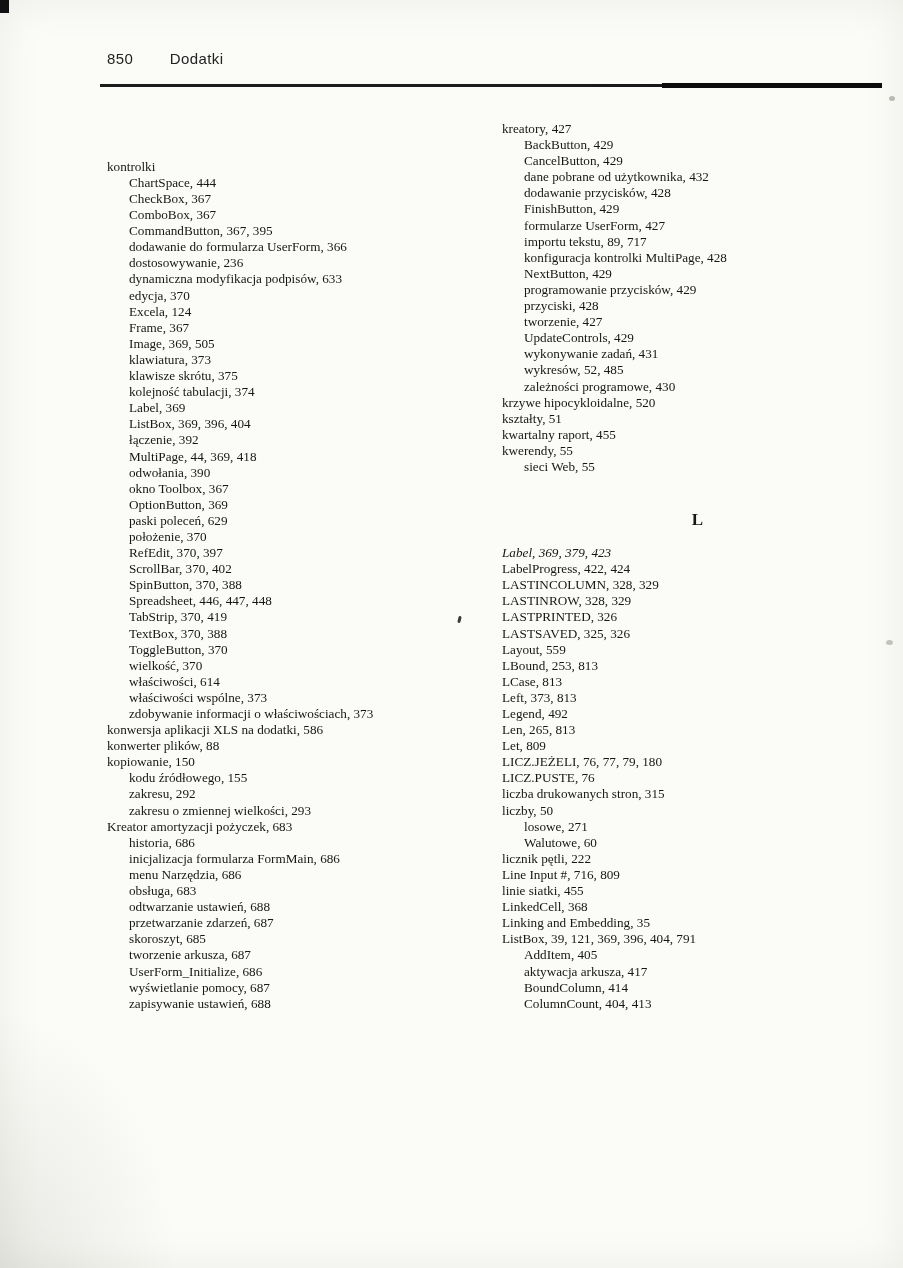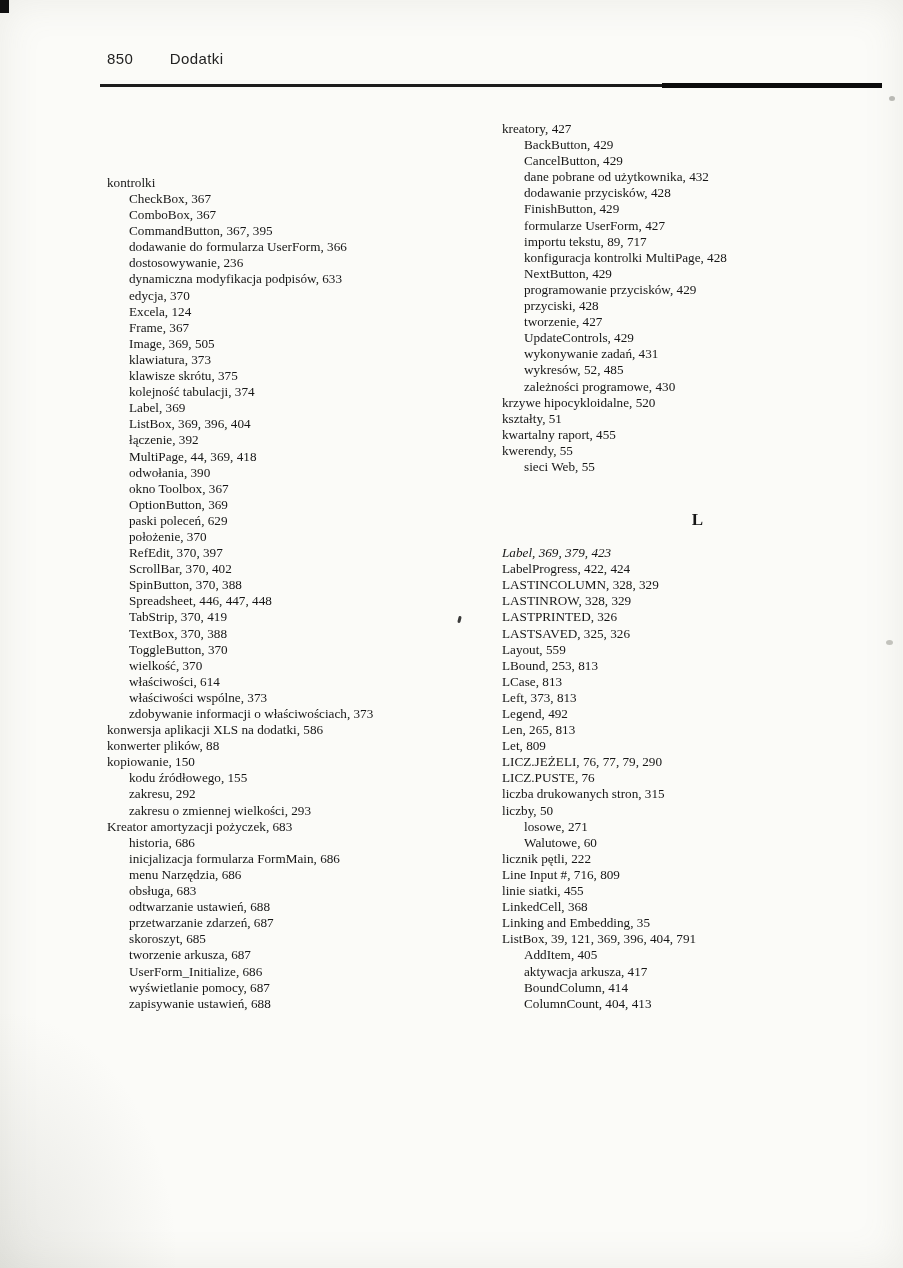--- a/index.html
+++ b/index.html
@@ -98,20 +98,21 @@
   <div class="running-head">
     <span class="page-number">850</span>
     <span class="section-title">Dodatki</span>
   </div>
 
   <div class="head-rule"></div>
 
   <div class="index-body">
     <div class="index-col left" id="col-left">
         <div class="entry indent-0">kontrolki</div>
+        <div class="entry indent-1">ChartSpace, 444</div>
         <div class="entry indent-1">CheckBox, 367</div>
         <div class="entry indent-1">ComboBox, 367</div>
         <div class="entry indent-1">CommandButton, 367, 395</div>
         <div class="entry indent-1">dodawanie do formularza UserForm, 366</div>
         <div class="entry indent-1">dostosowywanie, 236</div>
         <div class="entry indent-1">dynamiczna modyfikacja podpisów, 633</div>
         <div class="entry indent-1">edycja, 370</div>
         <div class="entry indent-1">Excela, 124</div>
         <div class="entry indent-1">Frame, 367</div>
         <div class="entry indent-1">Image, 369, 505</div>
@@ -187,21 +188,21 @@
         <div class="entry indent-0">LASTINROW, 328, 329</div>
         <div class="entry indent-0">LASTPRINTED, 326</div>
         <div class="entry indent-0">LASTSAVED, 325, 326</div>
         <div class="entry indent-0">Layout, 559</div>
         <div class="entry indent-0">LBound, 253, 813</div>
         <div class="entry indent-0">LCase, 813</div>
         <div class="entry indent-0">Left, 373, 813</div>
         <div class="entry indent-0">Legend, 492</div>
         <div class="entry indent-0">Len, 265, 813</div>
         <div class="entry indent-0">Let, 809</div>
-        <div class="entry indent-0">LICZ.JEŻELI, 76, 77, 79, 290</div>
+        <div class="entry indent-0">LICZ.JEŻELI, 76, 77, 79, 180</div>
         <div class="entry indent-0">LICZ.PUSTE, 76</div>
         <div class="entry indent-0">liczba drukowanych stron, 315</div>
         <div class="entry indent-0">liczby, 50</div>
         <div class="entry indent-1">losowe, 271</div>
         <div class="entry indent-1">Walutowe, 60</div>
         <div class="entry indent-0">licznik pętli, 222</div>
         <div class="entry indent-0">Line Input #, 716, 809</div>
         <div class="entry indent-0">linie siatki, 455</div>
         <div class="entry indent-0">LinkedCell, 368</div>
         <div class="entry indent-0">Linking and Embedding, 35</div>

